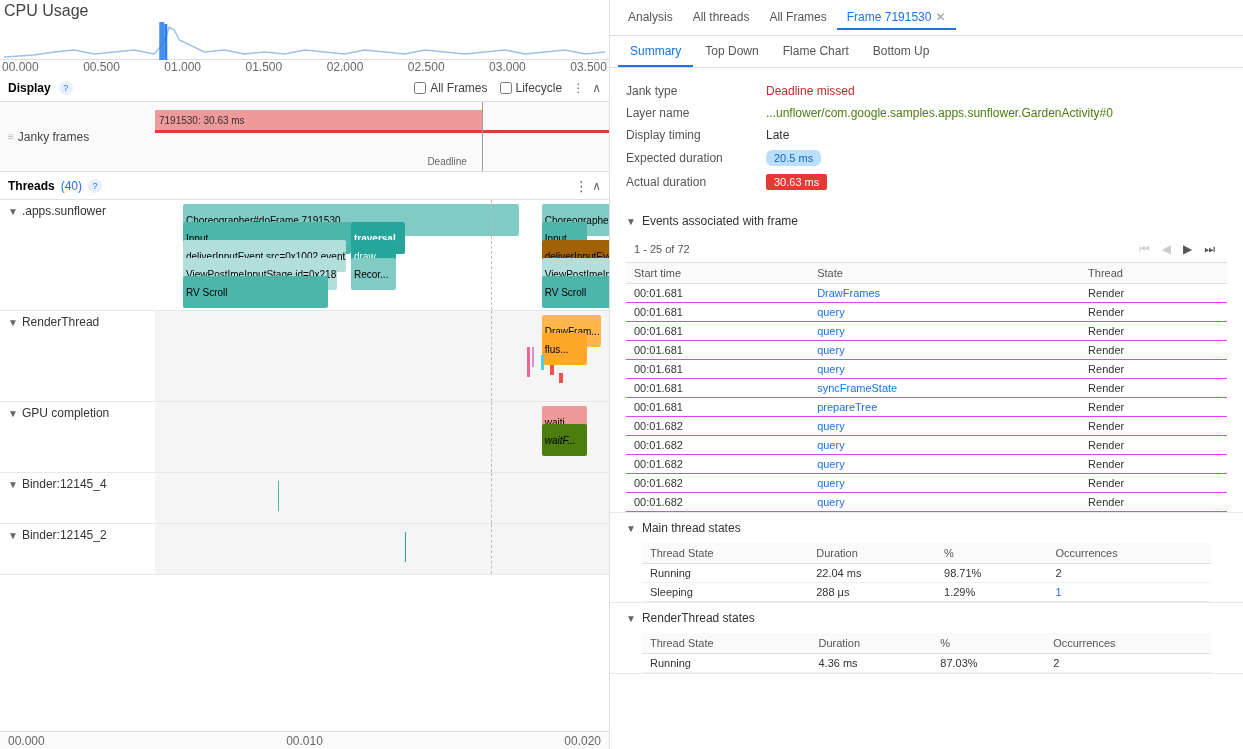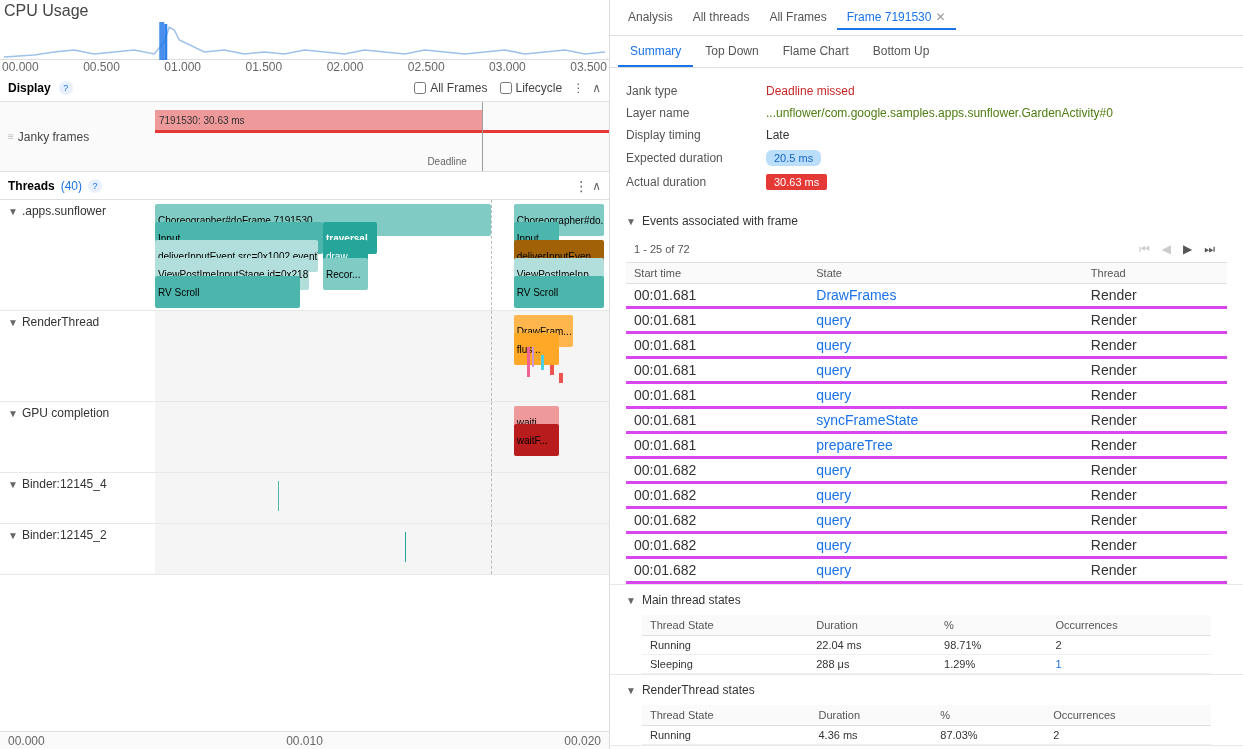--- a/index.html
+++ b/index.html
@@ -71,35 +71,35 @@
     .badge-blue { background: #bbdefb; color: #1565c0; padding: 2px 8px; border-radius: 6px; font-size: 11px; }
     .badge-red { background: #e53935; color: #fff; padding: 2px 8px; border-radius: 2px; font-size: 11px; }
 
     
     .section-header { display: flex; align-items: center; gap: 6px; padding: 8px 16px; font-size: 12px; font-weight: 500; color: #333; cursor: pointer; }
     .section-arrow { color: #666; font-size: 10px; }
 
     
     .events-table { width: 100%; border-collapse: collapse; }
     .events-table th { padding: 4px 8px; font-size: 11px; font-weight: 500; color: #555; text-align: left; border-bottom: 1px solid #e0e0e0; background: #fafafa; }
-    .events-table td { padding: 3px 8px; font-size: 14px; color: #333; border-bottom: 3px solid #d946ef; margin-left: 24px; }
+    .events-table td { padding: 3px 8px; font-size: 11px; color: #333; border-bottom: 1px solid #d946ef; margin-left: 24px; }
     .events-table td.blue { color: #1a73e8; }
     .pagination { display: flex; align-items: center; justify-content: flex-end; padding: 4px 8px; gap: 4px; font-size: 11px; color: #555; }
     .pagination-info { flex: 1; padding: 0 8px; font-size: 11px; color: #555; }
     .page-btn { background: none; border: none; cursor: pointer; color: #555; padding: 2px 4px; }
     .page-btn:disabled { color: #ccc; cursor: default; }
 
     
     .states-table { width: 100%; border-collapse: collapse; margin: 0 16px; width: calc(100% - 32px); }
     .states-table th { padding: 4px 8px; font-size: 11px; font-weight: 500; color: #555; text-align: left; border-bottom: 1px solid #e0e0e0; background: #fafafa; }
     .states-table td { padding: 3px 8px; font-size: 11px; color: #333; border-bottom: 1px solid #f0f0f0; }
     .states-table td.blue { color: #1a73e8; }
 
     
-    .trace-segment { position: absolute; height: 32px; border-radius: 2px; display: flex; align-items: center; padding: 2px 3px; font-size: 10px; overflow: hidden; white-space: nowrap; cursor: pointer; }
+    .trace-segment { position: absolute; height: 32px; border-radius: 2px; display: flex; align-items: center; padding: 2px 3px; font-size: 10px; overflow: hidden; white-space: nowrap; cursor: pointer; margin-left: 28px; }
 
     
     .bottom-ticks { height: 18px; background: #fafafa; border-top: 1px solid #e0e0e0; display: flex; justify-content: space-between; align-items: center; padding: 0 8px; font-size: 10px; color: #666; }
 
     .overflow-menu { background: none; border: none; cursor: pointer; font-size: 14px; color: #666; }
     .collapse-btn { background: none; border: none; cursor: pointer; font-size: 12px; color: #666; }
 
     .section-wrapper { border-bottom: 1px solid #e8e8e8; }
 
     .table-wrapper { padding: 0 16px; }
@@ -224,21 +224,21 @@
       </div>
 
       <div class="thread-row" style="min-height:70px;">
         <div class="thread-label">
           <span class="arrow">▼</span>
           <span>GPU completion</span>
         </div>
         <div class="thread-content" style="position:relative;height:70px;background:#f5f5f5;">
           <div style="position:absolute;top:0;bottom:0;left:74%;width:1px;border-left:1px dashed #bbb;"></div>
           <div class="trace-segment" style="background:#ef9a9a;left:79%;width:10%;top:4px;">waiti...</div>
-          <div class="trace-segment" style="background:#b91c1c;left:79%;width:10%;top:22px;">waitF...</div>
+          <div class="trace-segment" style="background:#4d7c0f;left:79%;width:10%;top:22px;font-style:italic;">waitF...</div>
         </div>
       </div>
 
       <div class="thread-row" style="min-height:50px;">
         <div class="thread-label">
           <span class="arrow">▼</span>
           <span>Binder:12145_4</span>
         </div>
         <div class="thread-content" style="position:relative;height:50px;background:#f5f5f5;">
           <div style="position:absolute;top:0;bottom:0;left:74%;width:1px;border-left:1px dashed #bbb;"></div>

